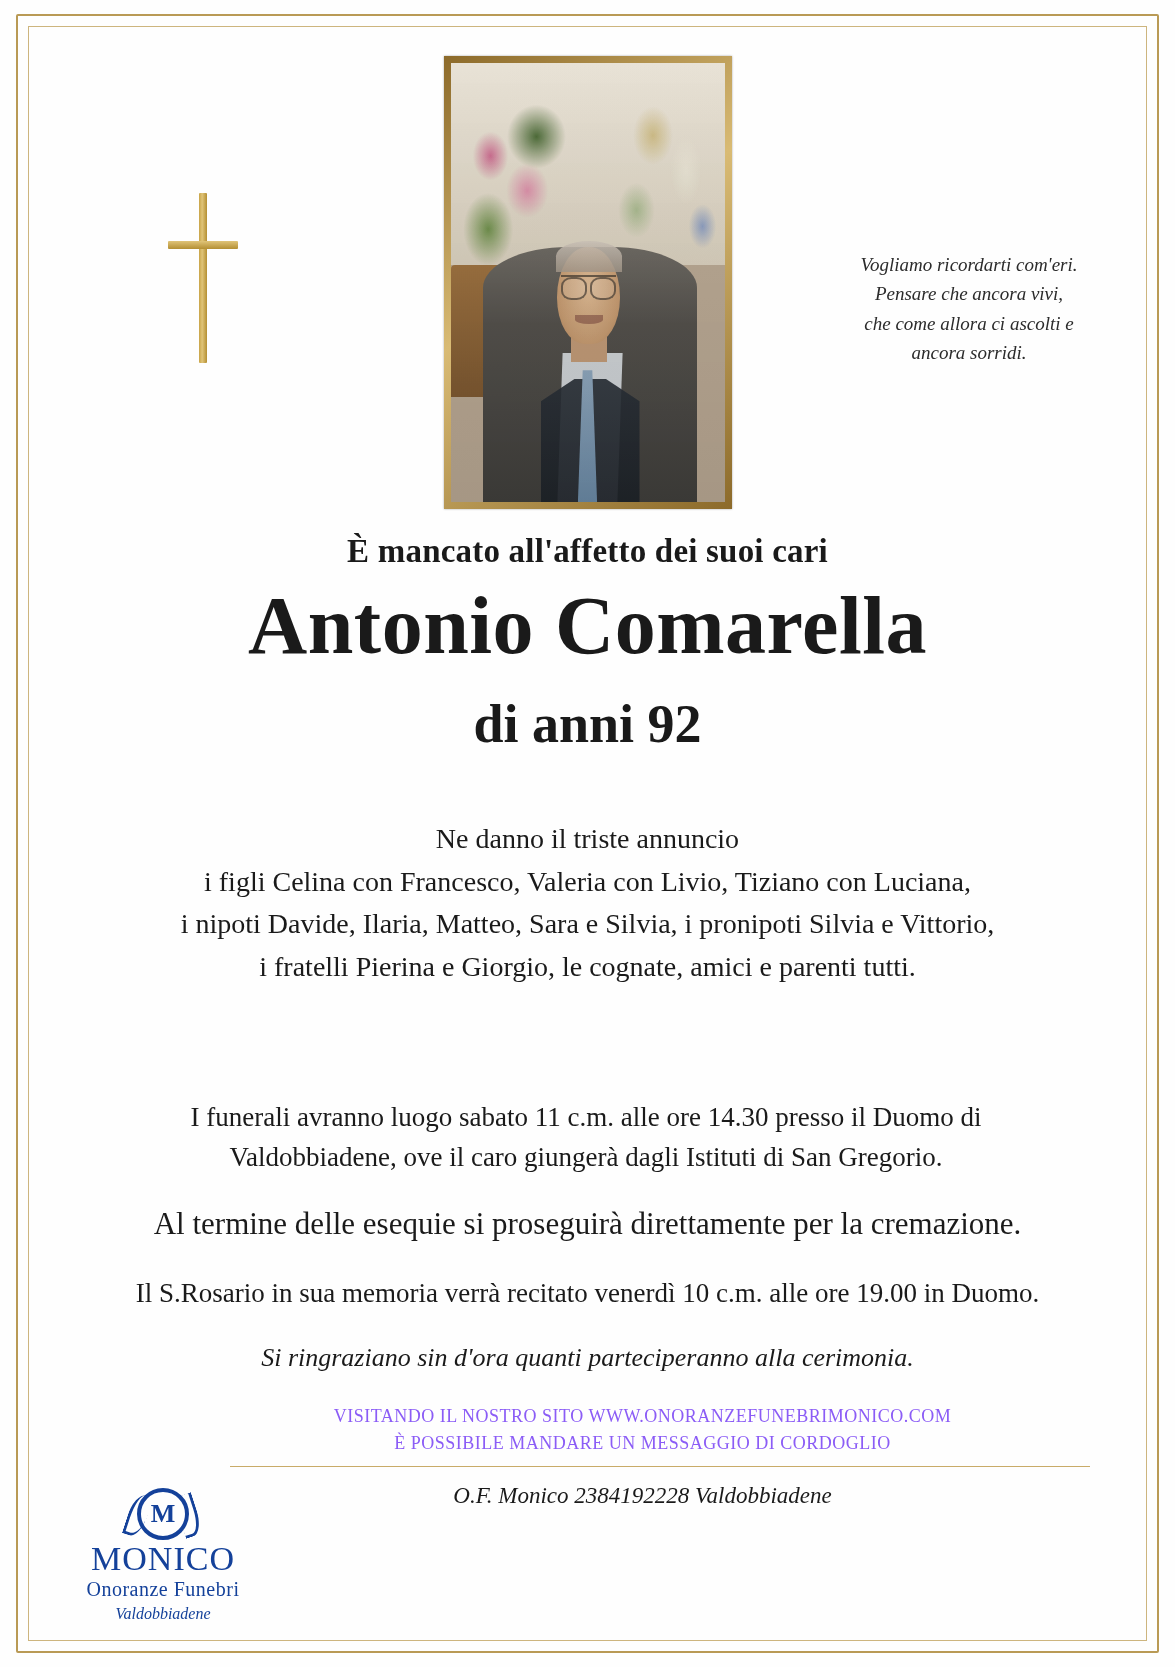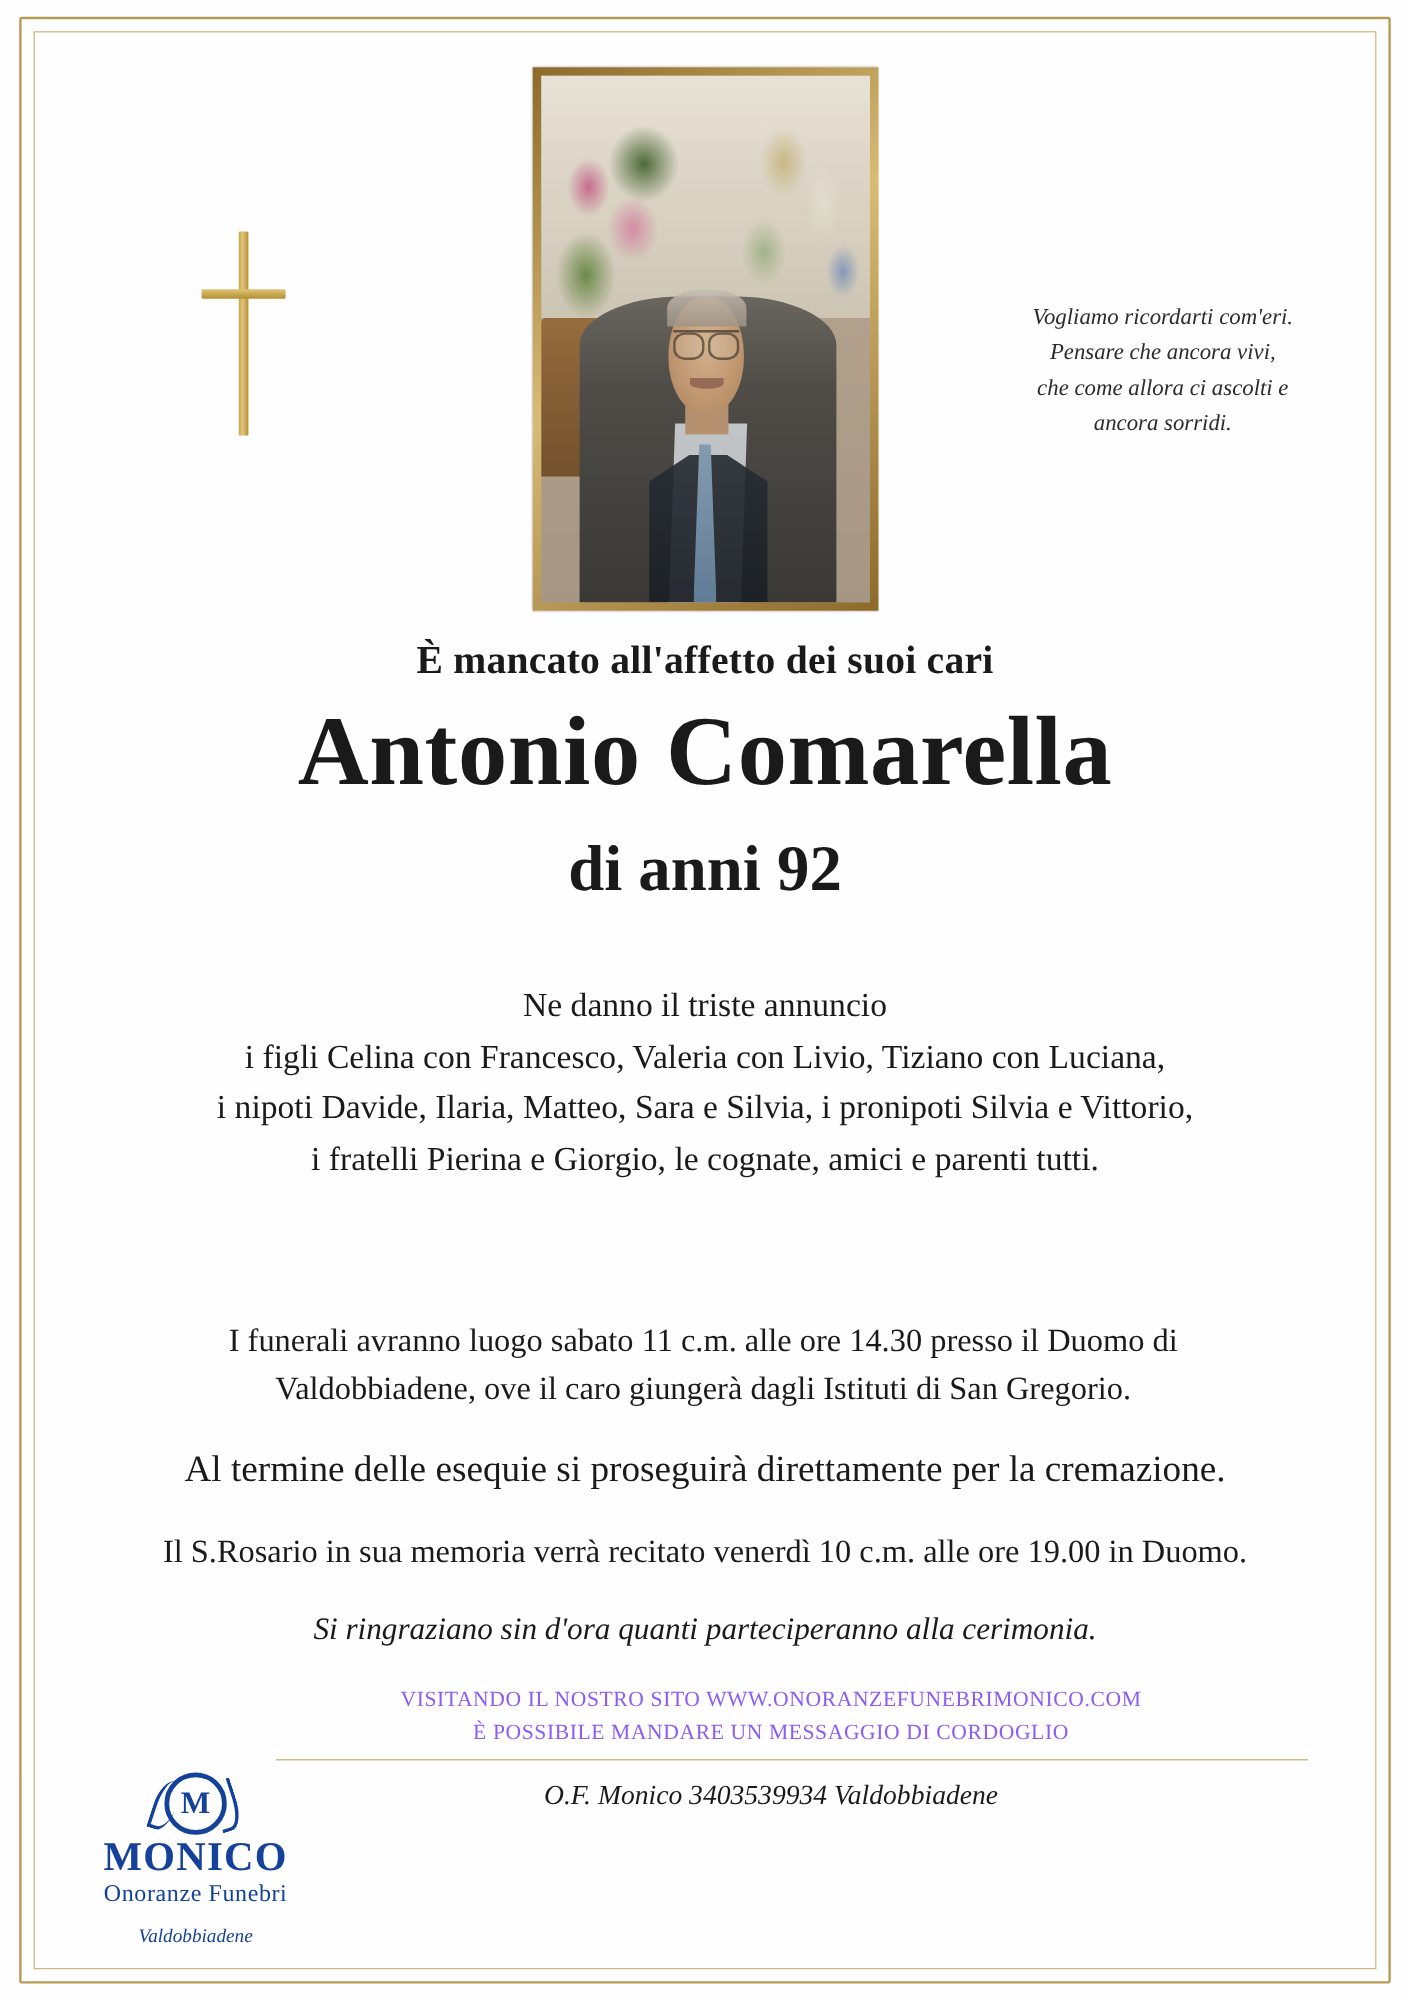--- a/index.html
+++ b/index.html
@@ -356,33 +356,33 @@
     position: absolute;
     top: 6px;
     width: 16px; height: 40px;
     border: 3px solid #14419a;
     border-radius: 60% 0 60% 0;
   }
   .logo-badge .leaf-l { left: -9px; transform: rotate(18deg); border-right: none; border-top: none; }
   .logo-badge .leaf-r { right: -9px; transform: rotate(-18deg); border-left: none; border-top: none; }
   .logo-name {
     font-size: 34px;
-    font-weight: bold;
+    font-weight: normal;
     letter-spacing: 1px;
     line-height: 1;
   }
   .logo-sub {
     font-size: 20px;
     letter-spacing: .5px;
     margin-top: 2px;
   }
   .logo-city {
     font-size: 16px;
     font-style: italic;
-    margin-top: 15px;
+    margin-top: 4px;
   }
 </style>
 </head>
 <body>
 
 <div class="sheet">
   <div class="frame-outer"></div>
   <div class="frame-inner">
     <div class="corner-arc tl"></div>
     <div class="corner-arc tr"></div>
@@ -445,21 +445,21 @@
     <div class="rosary">Il S.Rosario in sua memoria verrà recitato venerdì 10 c.m. alle ore 19.00 in Duomo.</div>
     <div class="thanks">Si ringraziano sin d'ora quanti parteciperanno alla cerimonia.</div>
 
     <div class="site-note">
       <div>VISITANDO IL NOSTRO SITO WWW.ONORANZEFUNEBRIMONICO.COM</div>
       <div>È POSSIBILE MANDARE UN MESSAGGIO DI CORDOGLIO</div>
     </div>
 
     <div class="divider"></div>
 
-    <div class="contact">O.F. Monico 3403539934 Valdobbiadene</div>
+    <div class="contact">O.F. Monico 2384192228 Valdobbiadene</div>
 
     <div class="logo">
       <div class="logo-badge">
         <div class="leaf-l"></div>
         <div class="leaf-r"></div>
         <div class="ring"></div>
         <div class="m">M</div>
       </div>
       <div class="logo-name">MONICO</div>
       <div class="logo-sub">Onoranze Funebri</div>

